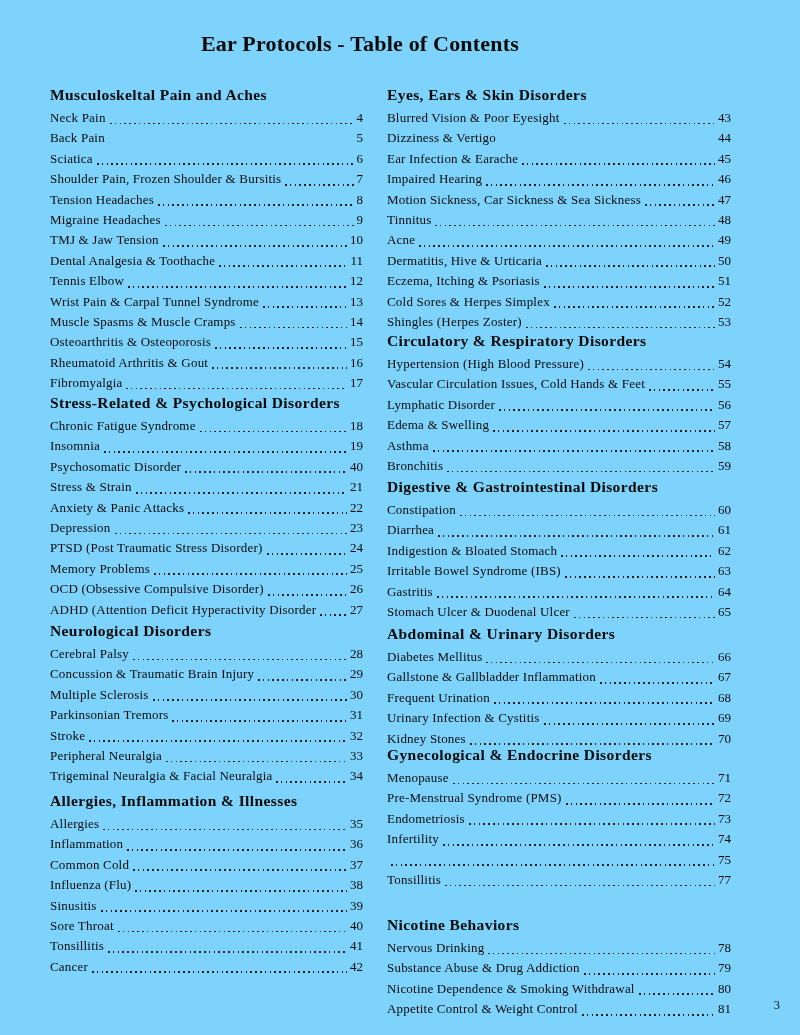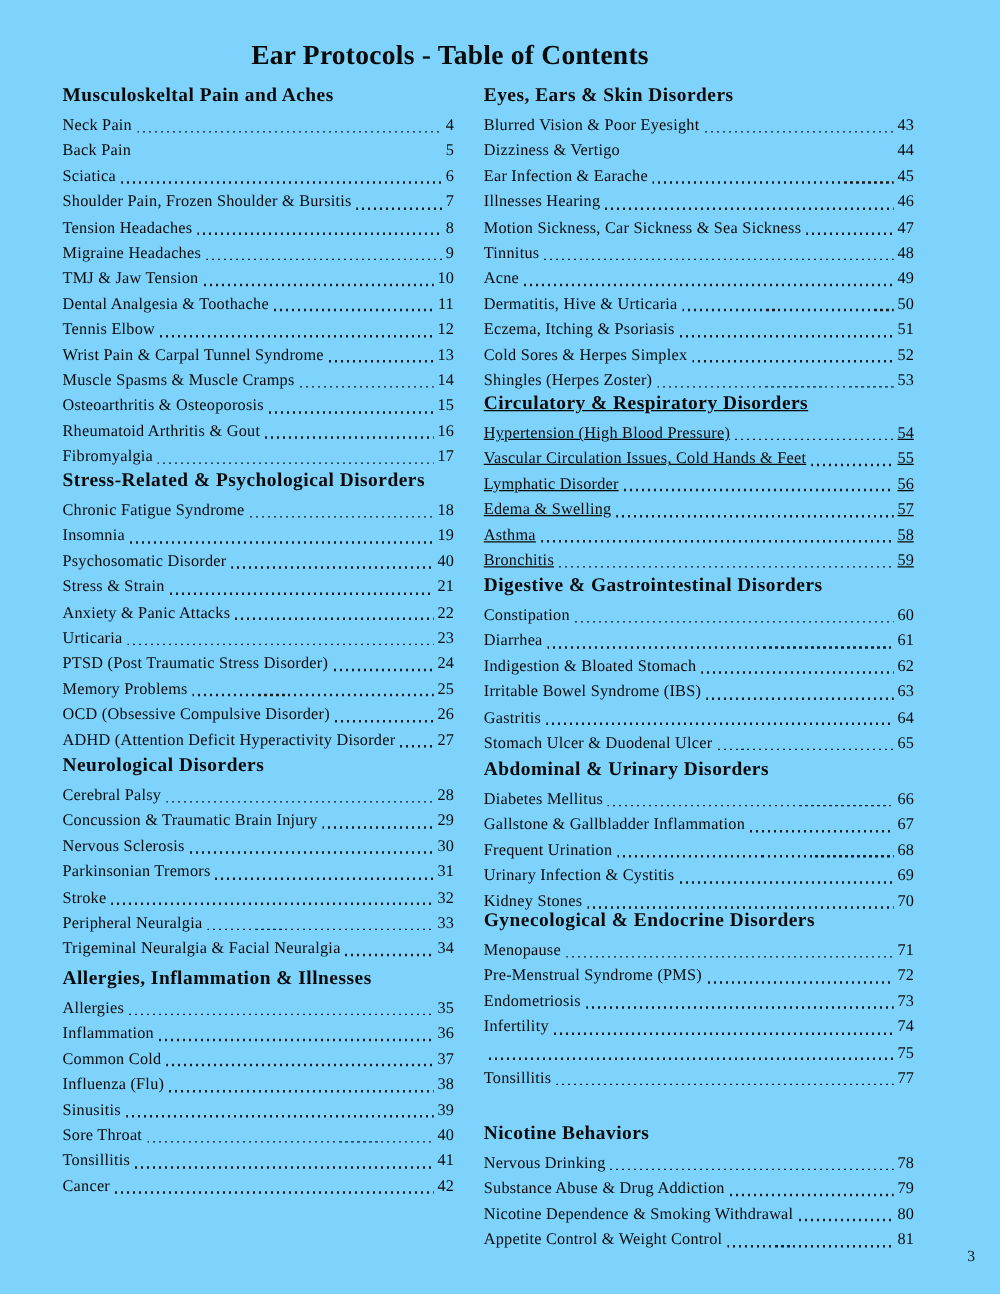--- a/index.html
+++ b/index.html
@@ -24,37 +24,37 @@
     text-align: center;
   }
   .doc-title {
     font-size: 22px;
     line-height: 26px;
     font-weight: bold;
     letter-spacing: 0.2px;
   }
   .col {
     position: absolute;
-    top: 0;
+    top: 18px;
     height: 737px;
   }
   .col-left  { left: 50px;  width: 313px; }
   .col-right { left: 387px; width: 344px; }
   .section {
     position: absolute;
     left: 0;
     right: 0;
   }
   
   .col-left  .sec-0 { top: 66px; }
   .col-left  .sec-1 { top: 374px; }
   .col-left  .sec-2 { top: 602px; }
   .col-left  .sec-3 { top: 772px; }
   .col-right .sec-0 { top: 66px; }
-  .col-right .sec-1 { top: 312px; text-decoration: underline; }
+  .col-right .sec-1 { top: 312px; }
   .col-right .sec-2 { top: 458px; }
   .col-right .sec-3 { top: 605px; }
   .col-right .sec-4 { top: 726px; }
   .col-right .sec-5 { top: 896px; }
   .heading {
     font-size: 15.5px;
     line-height: 22px;
     font-weight: bold;
     letter-spacing: 0.4px;
     margin-bottom: 2px;
@@ -193,21 +193,21 @@
           <span class="label">Stress &amp; Strain</span>
           <span class="dots"></span>
           <span class="pagenum">21</span>
         </div>
         <div class="entry">
           <span class="label">Anxiety &amp; Panic Attacks</span>
           <span class="dots"></span>
           <span class="pagenum">22</span>
         </div>
         <div class="entry">
-          <span class="label">Urticaria</span>
+          <span class="label">Depression</span>
           <span class="dots"></span>
           <span class="pagenum">23</span>
         </div>
         <div class="entry">
           <span class="label">PTSD (Post Traumatic Stress Disorder)</span>
           <span class="dots"></span>
           <span class="pagenum">24</span>
         </div>
         <div class="entry">
           <span class="label">Memory Problems</span>
@@ -231,21 +231,21 @@
           <span class="label">Cerebral Palsy</span>
           <span class="dots"></span>
           <span class="pagenum">28</span>
         </div>
         <div class="entry">
           <span class="label">Concussion &amp; Traumatic Brain Injury</span>
           <span class="dots"></span>
           <span class="pagenum">29</span>
         </div>
         <div class="entry">
-          <span class="label">Nervous Sclerosis</span>
+          <span class="label">Multiple Sclerosis</span>
           <span class="dots"></span>
           <span class="pagenum">30</span>
         </div>
         <div class="entry">
           <span class="label">Parkinsonian Tremors</span>
           <span class="dots"></span>
           <span class="pagenum">31</span>
         </div>
         <div class="entry">
           <span class="label">Stroke</span>
@@ -319,21 +319,21 @@
           <span class="label">Dizziness &amp; Vertigo</span>
           <span class="dots"></span>
           <span class="pagenum">44</span>
         </div>
         <div class="entry">
           <span class="label">Ear Infection &amp; Earache</span>
           <span class="dots"></span>
           <span class="pagenum">45</span>
         </div>
         <div class="entry">
-          <span class="label">Illnesses Hearing</span>
+          <span class="label">Impaired Hearing</span>
           <span class="dots"></span>
           <span class="pagenum">46</span>
         </div>
         <div class="entry">
           <span class="label">Motion Sickness, Car Sickness &amp; Sea Sickness</span>
           <span class="dots"></span>
           <span class="pagenum">47</span>
         </div>
         <div class="entry">
           <span class="label">Tinnitus</span>

